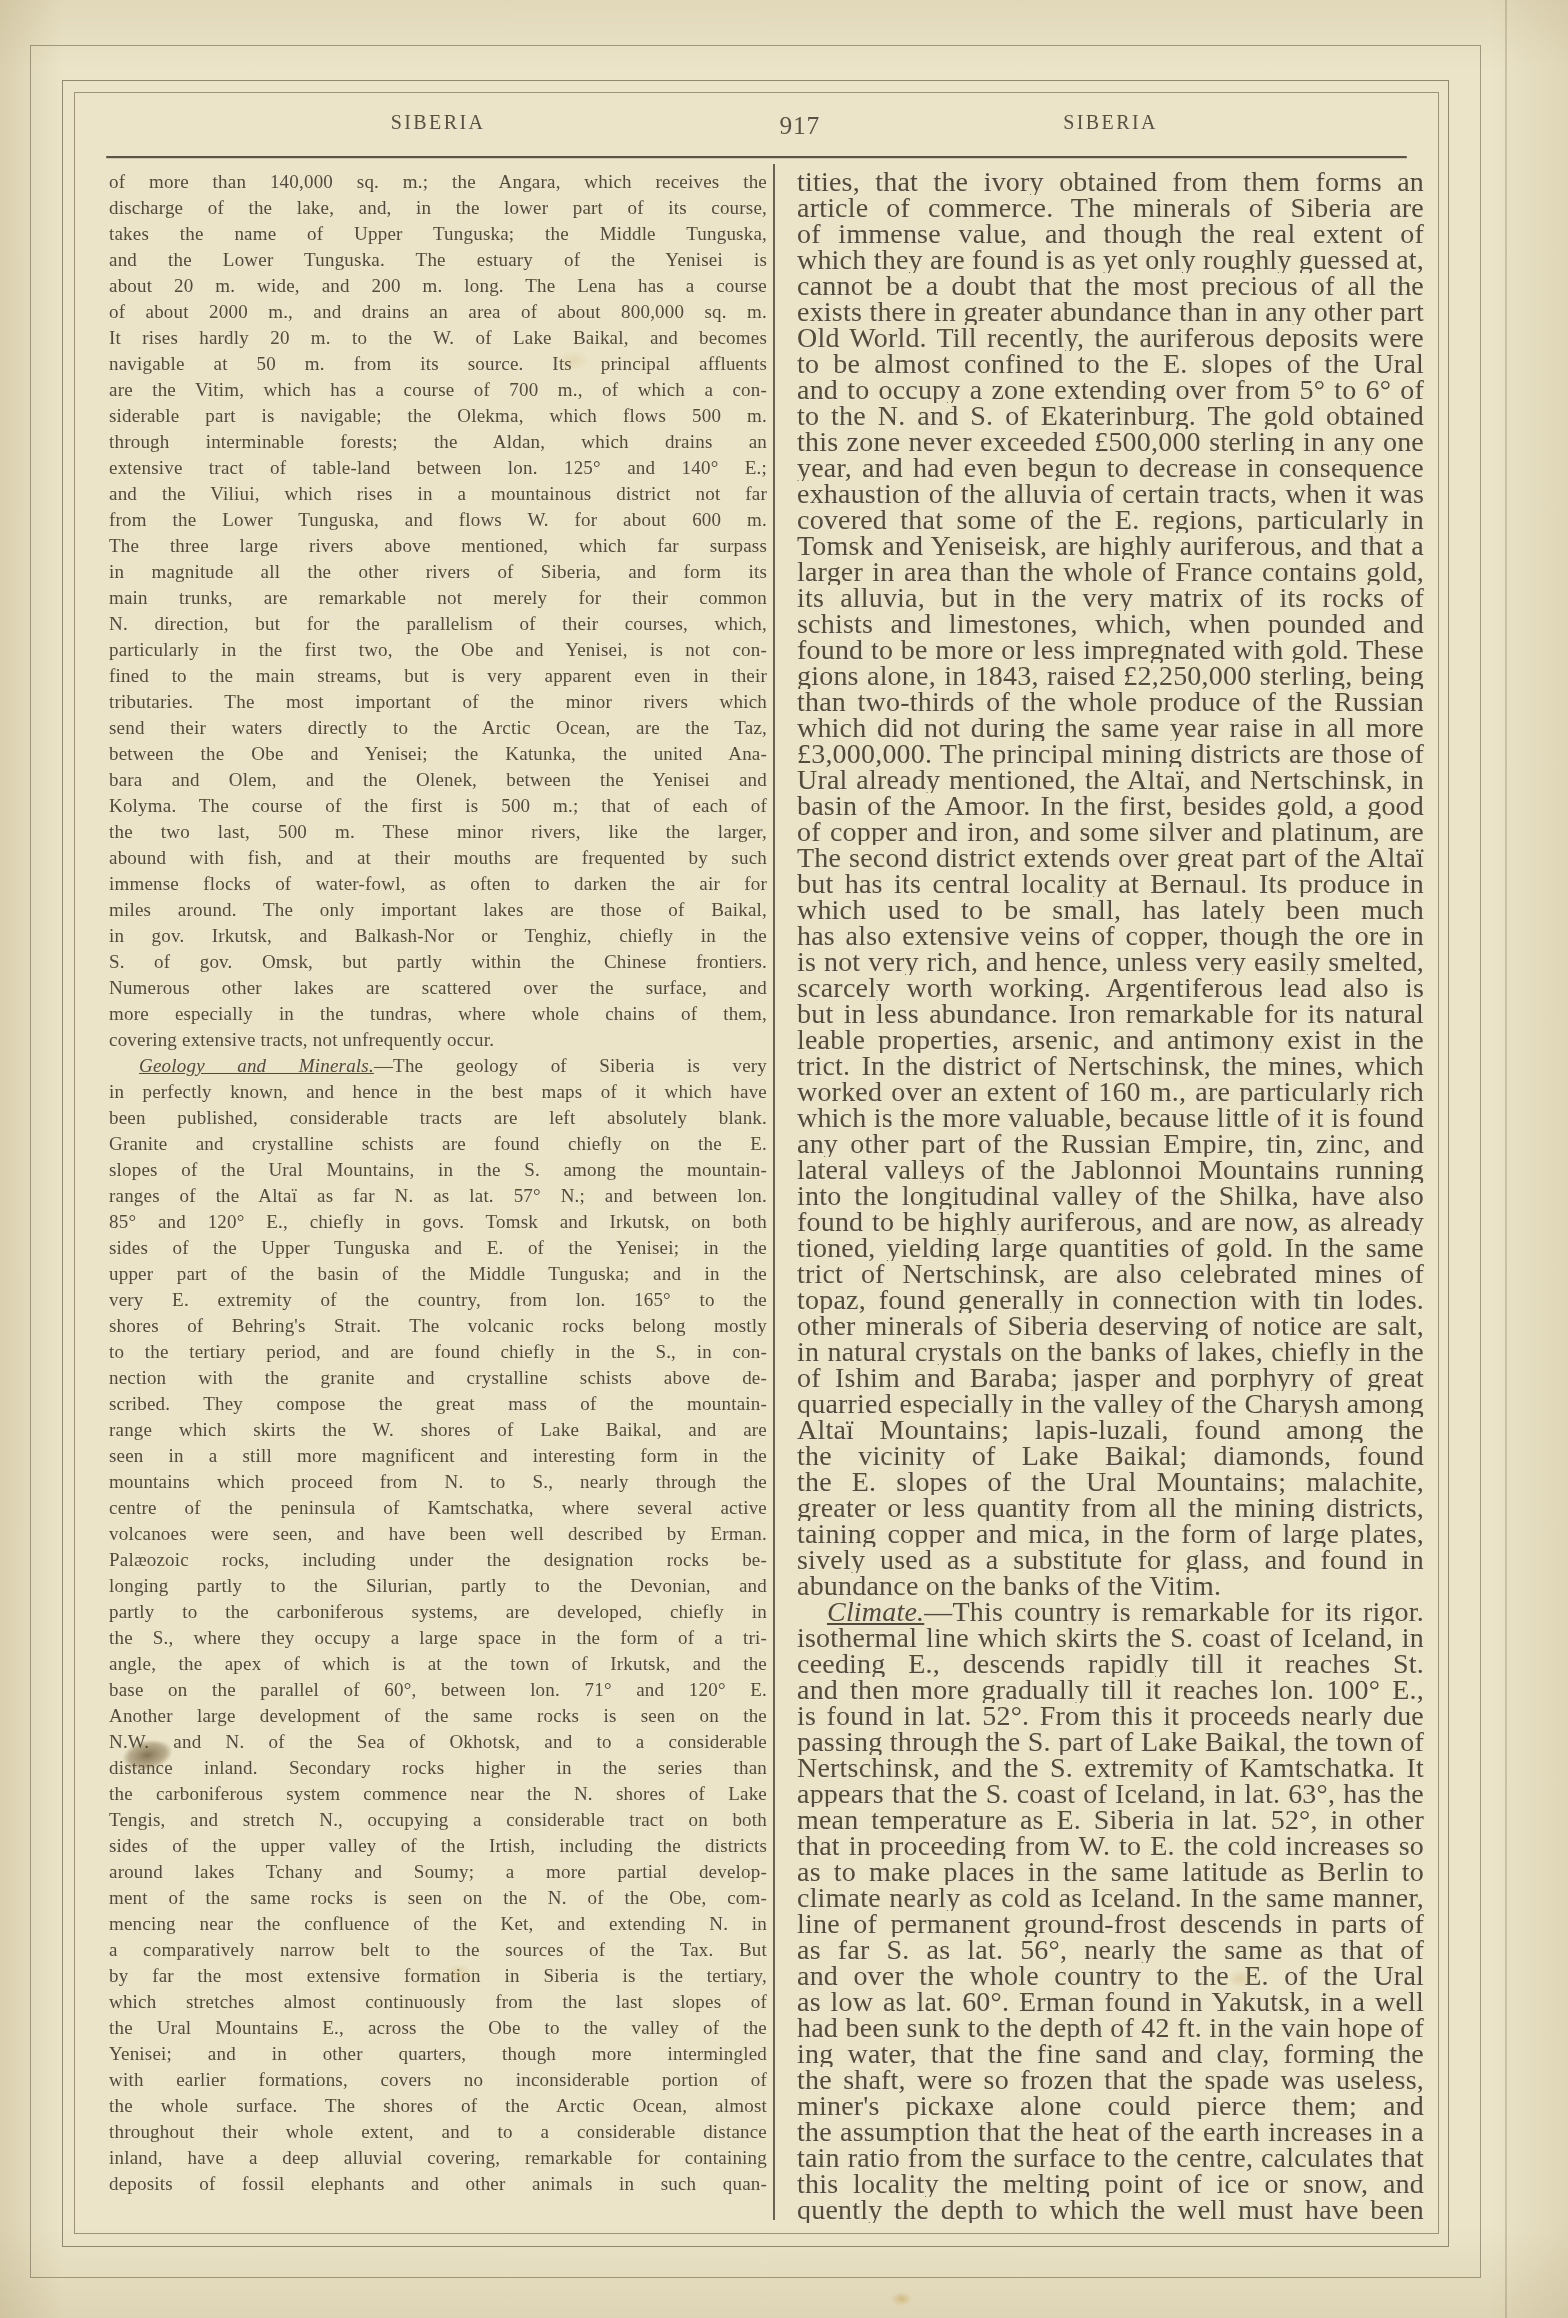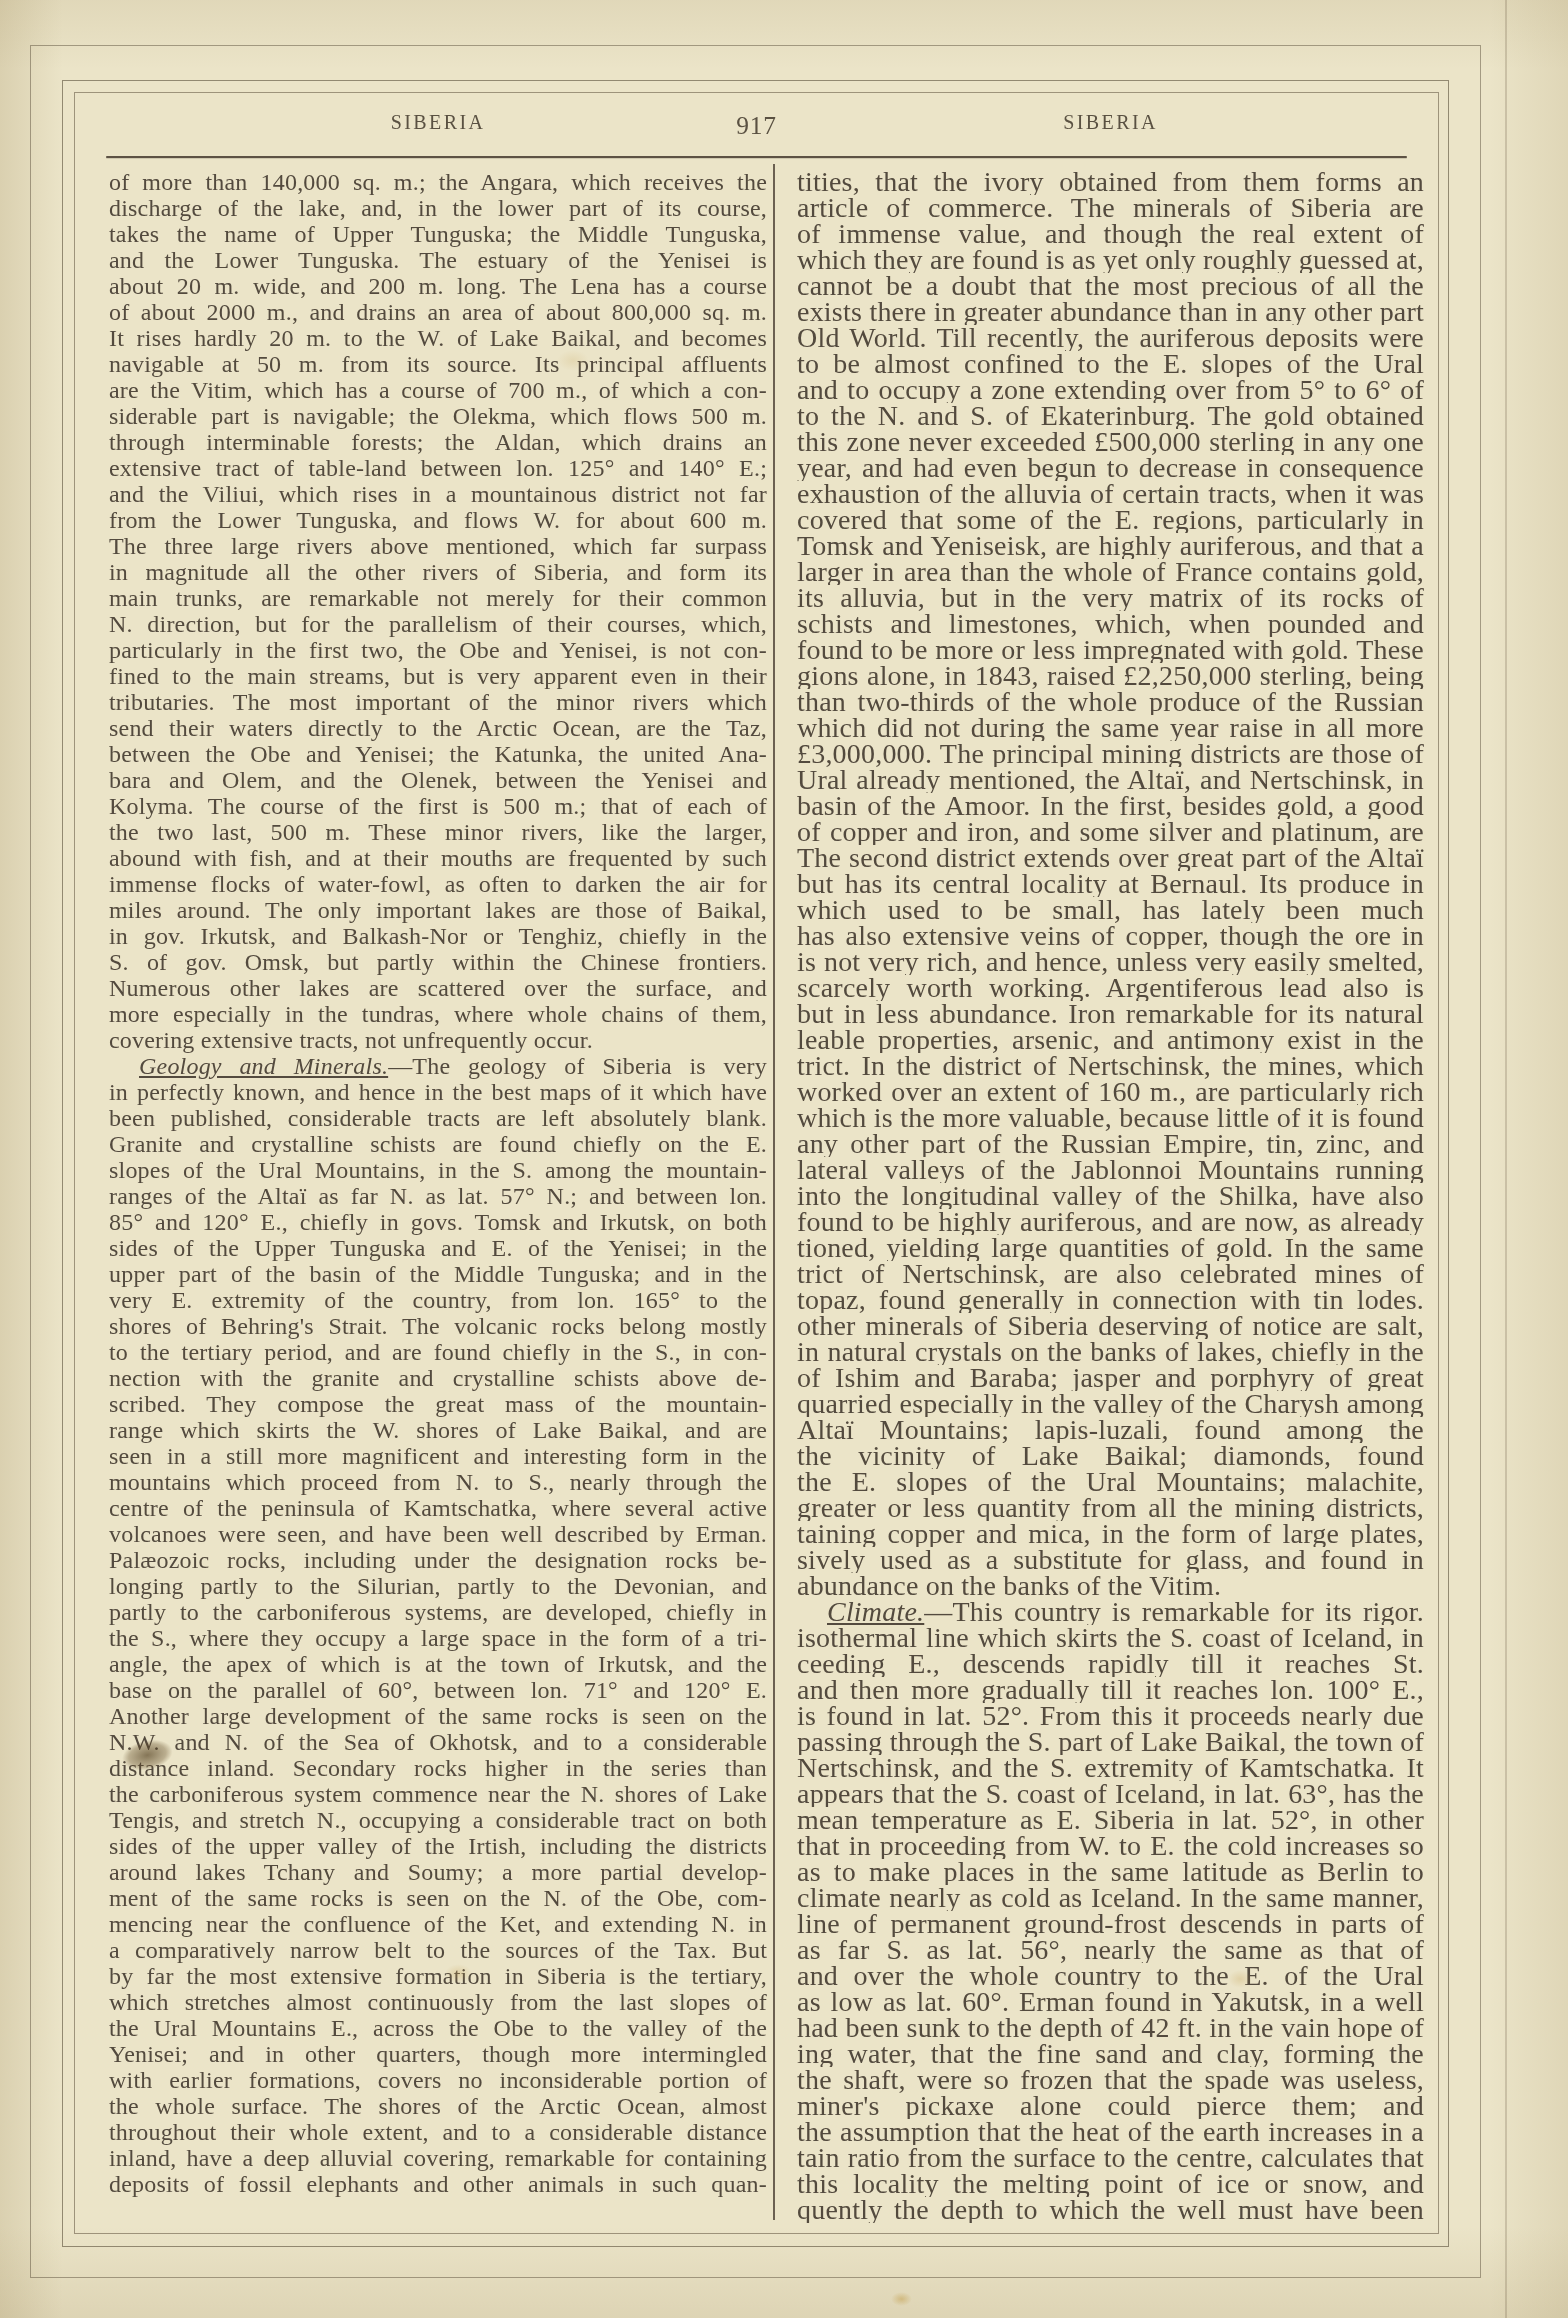--- a/index.html
+++ b/index.html
@@ -17,25 +17,25 @@
   }
   .frame{position:absolute;pointer-events:none;}
   .frame-outer{left:30px;top:45px;width:1449px;height:2231px;border:1.6px solid rgba(92,80,60,.50);}
   .frame-mid{left:62px;top:80px;width:1385px;height:2165px;border:1.6px solid rgba(92,80,60,.62);}
   .frame-inner{left:74px;top:92px;width:1363px;height:2140px;border:1.2px solid rgba(92,80,60,.55);}
   .page-edge-right{left:1505px;top:0;width:1.6px;height:2319px;background:rgba(110,95,70,.25);}
   .header-row{position:absolute;top:111px;left:0;width:100%;height:37px;color:#5a5142;}
   .header-title{position:absolute;font-size:20px;letter-spacing:2.4px;color:#5a5142;}
   .header-title.left{left:109px;width:658px;text-align:center;}
   .header-title.right{left:797px;width:627px;text-align:center;}
-  .page-number{position:absolute;left:693px;width:127px;text-align:center;font-size:25.4px;letter-spacing:0.8px;color:#5a5142;}
+  .page-number{position:absolute;left:693px;width:127px;text-align:right;font-size:25.4px;letter-spacing:0.8px;color:#5a5142;}
   .header-rule{position:absolute;left:106px;top:156px;width:1301px;height:2.4px;background:#5d5244;border-radius:1.6px;box-shadow:0 0.8px 0 rgba(93,82,68,.25);}
   .col-divider{position:absolute;left:773px;top:164px;width:1.6px;height:2056px;background:#6b6051;}
   .col{
-    position:absolute;top:169px;color:#534a3e;font-size:24px;line-height:26px;
+    position:absolute;top:169px;color:#534a3e;font-size:19px;line-height:26px;
     text-rendering:optimizeLegibility;
   }
   .col.left{left:109px;width:658px;}
   .col.right{left:797px;width:627px;font-size:28px;}
   .line{height:26px;overflow:hidden;text-align:justify;text-align-last:justify;white-space:normal;letter-spacing:0.2px;}
   .line.end{text-align-last:left;}
   .line.indent{text-indent:30px;}
   .lead-italic{font-style:italic;text-decoration:underline;}
   .stain{position:absolute;pointer-events:none;}
   .ink-blot{

